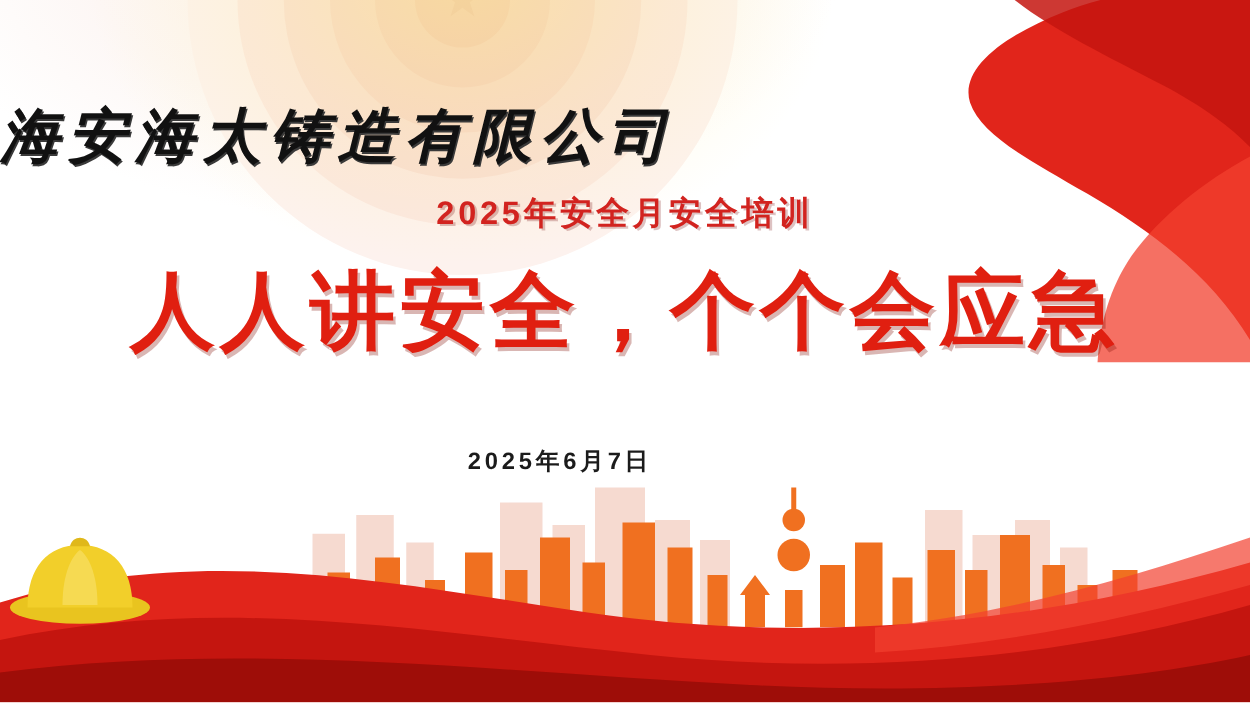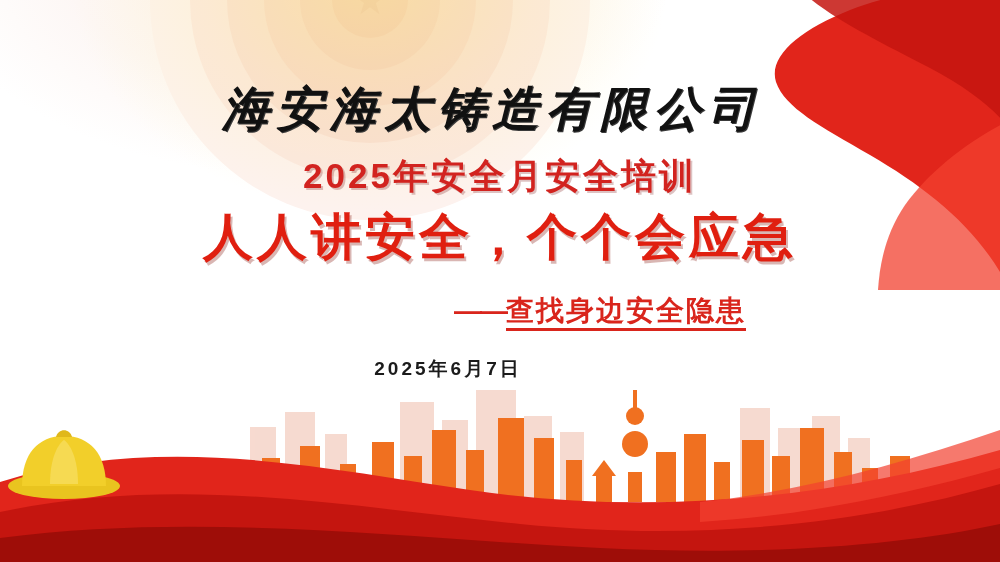--- a/index.html
+++ b/index.html
@@ -38,36 +38,36 @@
   
   .skyline{position:absolute;left:0;bottom:60px;width:1000px;height:130px;pointer-events:none;}
 
   
   .helmet{position:absolute;left:6px;bottom:56px;width:130px;height:90px;pointer-events:none;}
 
   
   .text-wrap{position:absolute;left:0;top:0;width:1000px;height:562px;}
 
   .company{
-    position:absolute;left:0;top:78px;width:984px;text-align:center;
+    position:absolute;left:0;top:78px;width:984px;
     font-family:"DejaVu Serif","Liberation Serif",serif;
     font-weight:bold;font-style:italic;
     font-size:47px;letter-spacing:7px;
     color:#111111;
     text-shadow:1px 1px 0 #3a3a3a;
   }
   .subtitle{
     position:absolute;left:0;top:153px;width:1000px;text-align:center;
-    font-weight:bold;font-size:35px;letter-spacing:3px;
+    font-weight:bold;font-size:26px;letter-spacing:3px;
     color:#d2231f;
     text-shadow:2px 2px 0 rgba(120,10,10,.25);
   }
   .slogan{
     position:absolute;left:0;top:204px;width:1000px;text-align:center;
-    font-weight:bold;font-size:50px;letter-spacing:4px;
+    font-weight:bold;font-size:68px;letter-spacing:4px;
     color:#e01f10;
     text-shadow:2px 3px 0 rgba(130,12,4,.30);
   }
   .tagline{
     position:absolute;left:0;top:292px;width:1000px;text-align:center;
     padding-left:200px;box-sizing:border-box;
     font-weight:bold;font-size:28px;letter-spacing:2px;
     color:#d9251c;
   }
   .tagline .dash{letter-spacing:-2px;}
@@ -159,19 +159,16 @@
     <ellipse cx="58" cy="70" rx="56" ry="13" fill="#e9c41f"></ellipse>
     <path d="M16,70 C16,38 32,20 58,20 C84,20 100,38 100,70 Z" fill="#f2cf2a"></path>
     <path d="M50,21 C52,12 64,12 66,21 Z" fill="#e0b81a"></path>
     <path d="M44,68 C44,42 52,28 58,24 C64,28 72,42 72,68 Z" fill="#f7de60" opacity="0.75"></path>
   </svg>
 
   <div class="text-wrap">
     <div class="company">海安海太铸造有限公司</div>
     <div class="subtitle">2025年安全月安全培训</div>
     <div class="slogan">人人讲安全，个个会应急</div>
-    <div class="tagline">
-      <span class="dash">——</span><span class="underline">查找身边安全隐患</span>
-    </div>
     <div class="date">2025年6月7日</div>
   </div>
 
 </div>
 
 </body></html>

